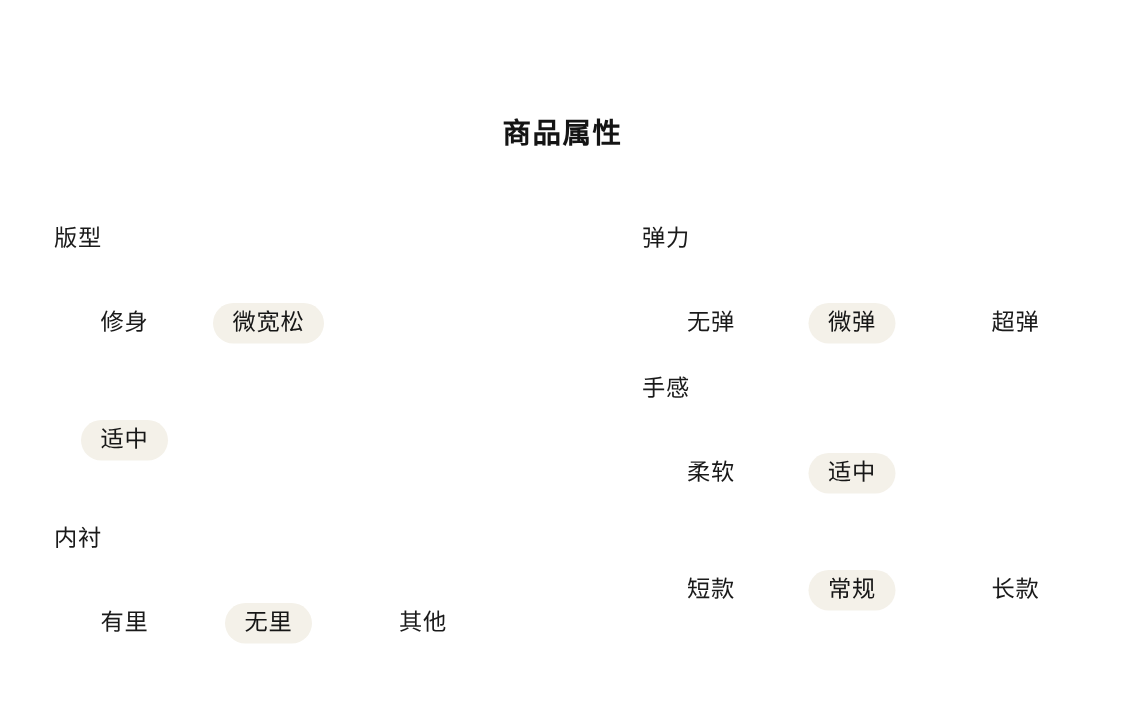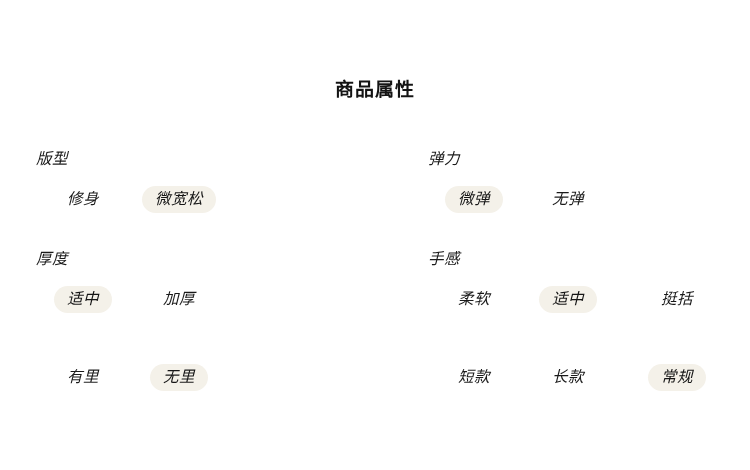--- a/index.html
+++ b/index.html
@@ -40,41 +40,40 @@
   }
 
   #attribute-grid {
     position: absolute;
     left: 0;
     top: 132px;
     width: 750px;
     display: grid;
     grid-template-columns: 396px 354px;
     grid-auto-rows: 100px;
-    font-style: italic;
   }
 
   .attribute-group {
     position: relative;
     box-sizing: border-box;
   }
   .attribute-group.col-left  { padding-left: 36px; padding-right: 60px; }
   .attribute-group.col-right { padding-left: 32px; padding-right: 12px; }
 
   .group-label {
     font-size: 15.5px;
     font-weight: 400;
     color: #1a1a1a;
     line-height: 22px;
     letter-spacing: 0.5px;
     height: 22px;
   }
 
   .option-row {
-    margin-top: 16px;
+    margin-top: 32px;
     display: grid;
     grid-template-columns: 1fr 1fr 1fr;
     align-items: center;
     justify-items: center;
   }
   .attribute-group.col-left .option-row { grid-template-columns: 94px 98px 1fr; }
   .attribute-group.col-right .option-row { grid-template-columns: 92px 96px 1fr; }
 
   .option-chip {
     display: inline-flex;
@@ -109,47 +108,47 @@
       <div class="attribute-group col-left">
         <div class="group-label">版型</div>
         <div class="option-row">
           <span class="option-chip">修身</span>
           <span class="option-chip is-selected">微宽松</span>
         </div>
       </div>
       <div class="attribute-group col-right">
         <div class="group-label">弹力</div>
         <div class="option-row">
+          <span class="option-chip">无弹</span>
           <span class="option-chip is-selected">微弹</span>
-          <span class="option-chip">无弹</span>
+          <span class="option-chip">超弹</span>
         </div>
       </div>
       <div class="attribute-group col-left">
-        <div class="group-label">厚度</div>
         <div class="option-row">
           <span class="option-chip is-selected">适中</span>
-          <span class="option-chip">加厚</span>
         </div>
       </div>
       <div class="attribute-group col-right">
         <div class="group-label">手感</div>
         <div class="option-row">
           <span class="option-chip">柔软</span>
           <span class="option-chip is-selected">适中</span>
-          <span class="option-chip">挺括</span>
         </div>
       </div>
       <div class="attribute-group col-left">
+        <div class="group-label">内衬</div>
         <div class="option-row">
           <span class="option-chip">有里</span>
           <span class="option-chip is-selected">无里</span>
+          <span class="option-chip">其他</span>
         </div>
       </div>
       <div class="attribute-group col-right">
         <div class="option-row">
           <span class="option-chip">短款</span>
+          <span class="option-chip is-selected">常规</span>
           <span class="option-chip">长款</span>
-          <span class="option-chip is-selected">常规</span>
         </div>
       </div>
     </div>
 
 </div>
 
 </body></html>

